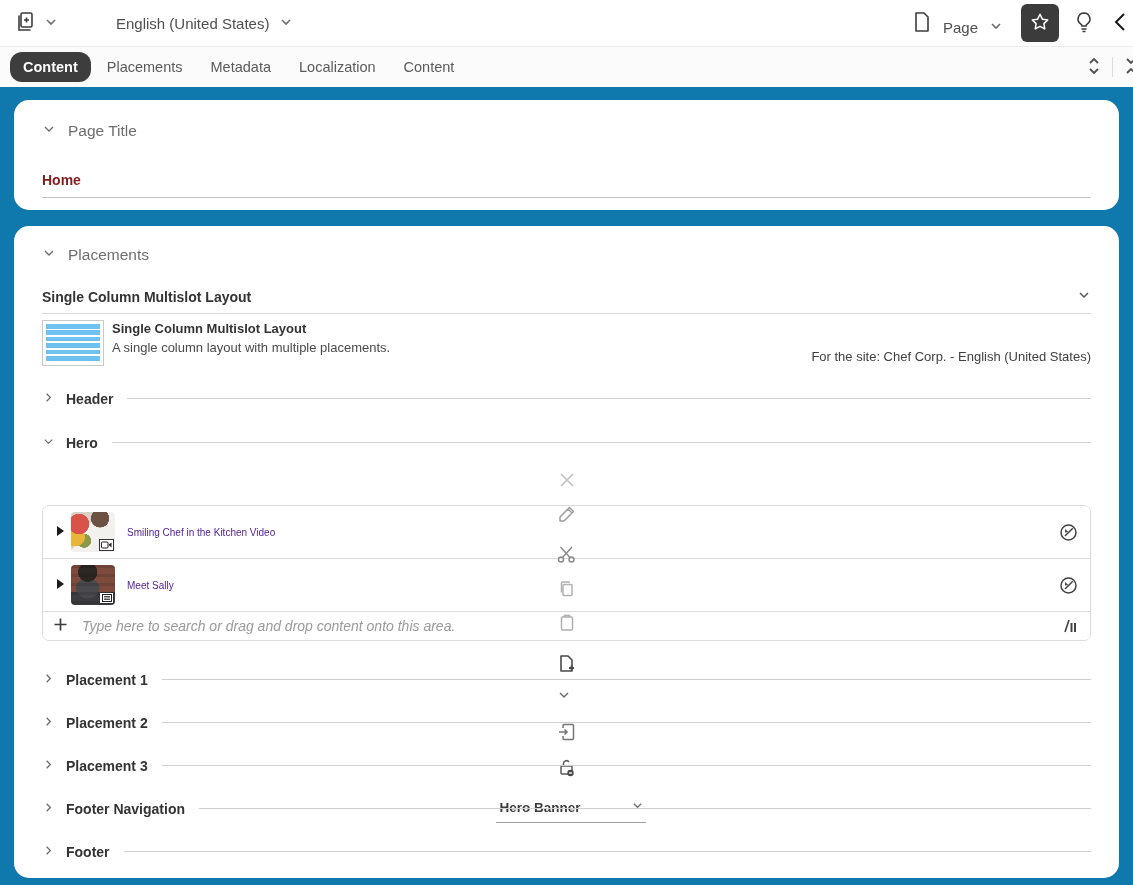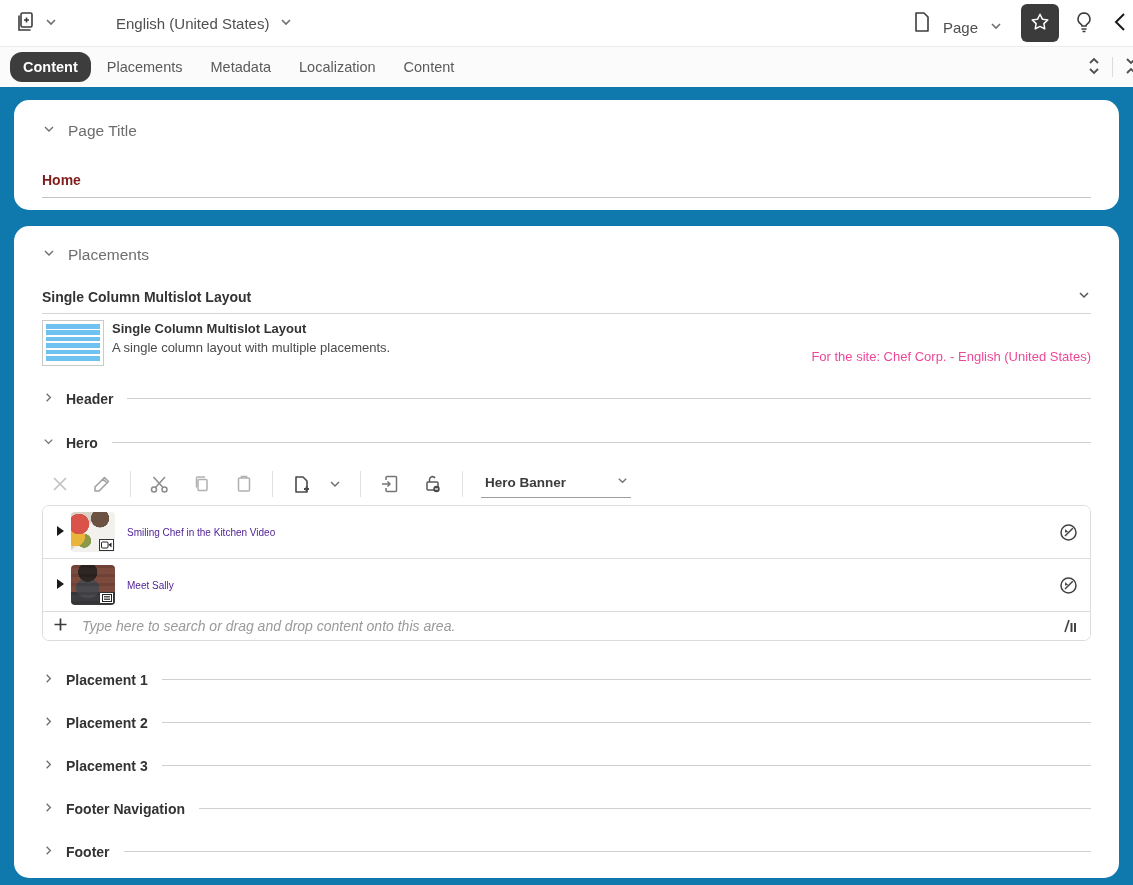--- a/index.html
+++ b/index.html
@@ -57,29 +57,29 @@
   .layout-thumb {
     width:62px; height:46px; border:1px solid #c9c9c9; background:#ffffff; padding:3px;
   }
   .layout-thumb .stripes {
     width:100%; height:100%;
     background:repeating-linear-gradient(to bottom,#6fc2f0 0 4.6px,#ffffff 4.6px 6.4px);
   }
   .preview-texts { margin-left:8px; padding-top:1px; }
   .preview-texts .t { font-size:13px; font-weight:bold; color:#333333; }
   .preview-texts .d { font-size:13px; color:#4a4a4a; margin-top:4px; }
-  .site-note { margin-left:auto; align-self:flex-end; font-size:13px; color:#ec4899; padding-bottom:2px; }
+  .site-note { margin-left:auto; align-self:flex-end; font-size:13px; color:#404040; padding-bottom:2px; }
 
   
   .sec-row { display:flex; align-items:center; margin-top:26px; height:17px; cursor:pointer; }
   .sec-row .lbl { font-size:14px; font-weight:bold; color:#333333; margin-left:11px; white-space:nowrap; }
   .sec-row .line { flex:1; border-top:1px solid #cfcfcf; margin-left:14px; }
 
   
-  .hero-toolbar { display:flex; align-items:center; margin-top:15px; height:36px; gap:6px; }
+  .hero-toolbar { display:flex; align-items:center; margin-top:15px; height:36px; gap:6px;flex-direction:column; }
   .tb { background:none; border:none; padding:4px 8px; display:flex; align-items:center; cursor:pointer; }
   .tb svg { display:block; }
   .tdiv { width:1px; height:26px; background:#e0e0e0; margin:0 4px; }
   .type-select {
     display:flex; align-items:center; justify-content:space-between; width:150px;
     border-bottom:1px solid #9e9e9e; padding:3px 2px 6px 4px; margin-left:8px; cursor:pointer;
   }
   .type-select .val { font-size:13.5px; font-weight:bold; color:#3c3c3c; }
 
   

